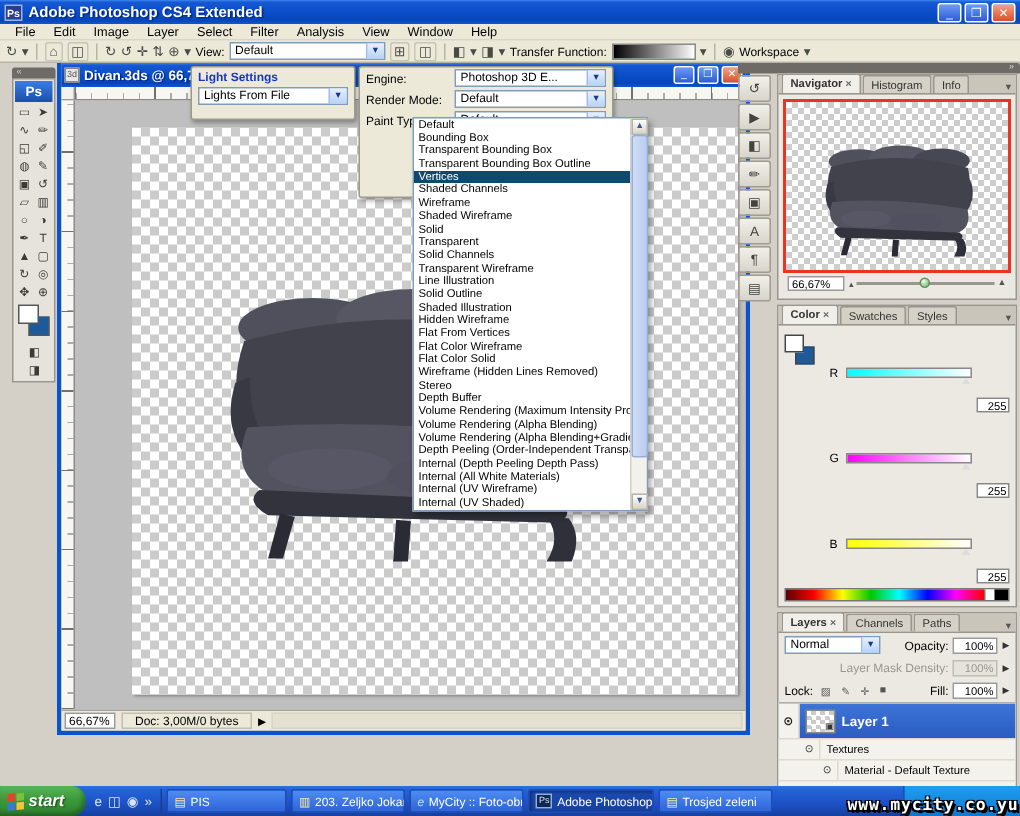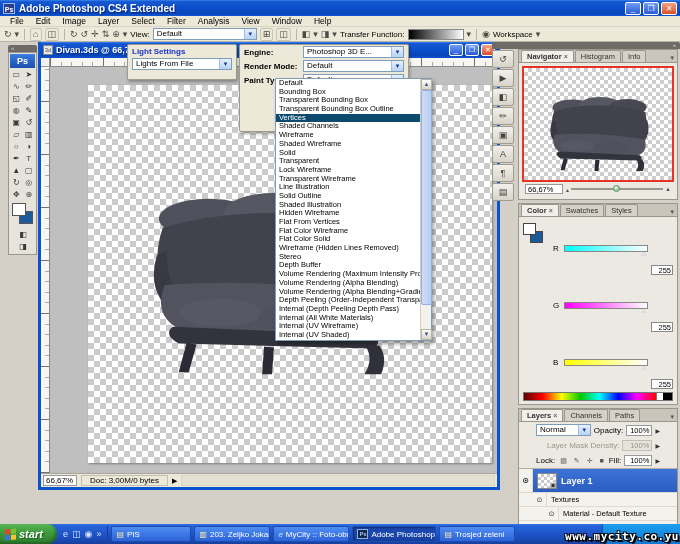--- a/index.html
+++ b/index.html
@@ -78,21 +78,21 @@
   #status-doc { border:1px solid #c2beb2; background:#ece9d8; height:11px; line-height:10px; padding:0 8px; }
   #status-rest { flex:1; height:11px; border:1px solid #d8d4c8; background:#e4e1d2; }
 
   
   .fpanel { position:absolute; background:#ece9d8; border:1px solid #9d9b8b; box-shadow:1px 2px 3px rgba(0,0,0,.3); border-radius:2px; }
   .fpanel .gtitle { color:#1b34c8; font-size:8px; font-weight:bold; padding:2px 4px 1px; }
   #light-panel { left:127px; top:2px; width:110px; height:36px; }
   #light-panel .combo { margin:1px 4px; width:100px; }
   #appearance-panel { left:239px; top:2px; width:170px; height:88px; }
   .aprow { display:flex; align-items:center; padding:1px 4px; gap:3px; }
-  .aprow .albl { font-size:8px; width:56px; text-align:left;font-weight:bold; }
+  .aprow .albl { font-size:8px; width:56px; text-align:left; }
   .aprow .combo { flex:1; }
 
   
   #render-list { position:absolute; left:275px; top:36px; width:157px; height:263px; background:#fff;
     border:1px solid #7f9db9; display:flex; z-index:30; box-shadow:2px 3px 4px rgba(0,0,0,.35); }
   #rl-items { flex:1; overflow:hidden; }
   .rl-item { height:8.7px; line-height:8.8px; font-size:7.5px; padding-left:3px; white-space:nowrap; overflow:hidden; color:#000; }
   .rl-item.sel { background:#0c4a6e; color:#fff; }
   #rl-scroll { width:11px; background:#f2f1ec; border-left:1px solid #d4d0c8; position:relative; }
   .sb-btn { position:absolute; left:0; width:11px; height:11px; background:linear-gradient(180deg,#fdfdfb,#d8d5ca);
@@ -142,21 +142,21 @@
   #bar-g { background:linear-gradient(90deg,#ff00ff,#ffffff); }
   #bar-b { background:linear-gradient(90deg,#ffff00,#ffffff); }
   .chval { width:22px; height:10px; background:#fff; border:1px solid #888; font-size:7.5px; line-height:9px; text-align:right; padding-right:1px;margin-top:44px; }
   #spectrum { display:flex; height:9px; margin-top:2px; border:1px solid #777; }
   #spec-grad { flex:1; background:linear-gradient(90deg,#5d0000,#ff0000,#ffff00,#00c800,#00ffff,#0000ff,#ff00ff,#ff0000); }
   #spec-w { width:7px; background:#fff; border-left:1px solid #777; }
   #spec-k { width:9px; background:#000; }
 
   
   #layers-panel { height:244px; display:flex; flex-direction:column; }
-  .lrow { display:flex; align-items:center; gap:3px; padding:2px 17px; font-size:8px; }
+  .lrow { display:flex; align-items:center; gap:3px; padding:2px 4px; font-size:8px; }
   .lrow .combo { height:12px; }
   #blend-combo { width:64px; }
   .pct { width:30px; height:11px; background:#fff; border:1px solid #999; font-size:7.5px; line-height:10px; text-align:right; padding-right:2px; }
   .spin { font-size:6px; color:#333; }
   .lrow.disabled { color:#9a968e; }
   .lrow.disabled .pct { background:#e6e3dc; color:#9a968e; border-color:#c2beb2; }
   .lockic { font-size:7px; color:#555; border:1px solid transparent; padding:0 1px; }
   #layers-list { flex:1; background:#f4f2ec; border-top:1px solid #b4b0a6; border-bottom:1px solid #b4b0a6; overflow:hidden; position:relative; }
   .layer-row { display:flex; align-items:center; gap:4px; border-bottom:1px solid #dedacf; }
   .layer-row .eye { width:14px; text-align:center; font-size:8px; color:#333; border-right:1px solid #dedacf; align-self:stretch; line-height:22px; }
@@ -395,21 +395,21 @@
         <div class="rl-item">Default</div>
         <div class="rl-item">Bounding Box</div>
         <div class="rl-item">Transparent Bounding Box</div>
         <div class="rl-item">Transparent Bounding Box Outline</div>
         <div class="rl-item sel">Vertices</div>
         <div class="rl-item">Shaded Channels</div>
         <div class="rl-item">Wireframe</div>
         <div class="rl-item">Shaded Wireframe</div>
         <div class="rl-item">Solid</div>
         <div class="rl-item">Transparent</div>
-        <div class="rl-item">Lock Wireframe</div>
+        <div class="rl-item">Solid Channels</div>
         <div class="rl-item">Transparent Wireframe</div>
         <div class="rl-item">Line Illustration</div>
         <div class="rl-item">Solid Outline</div>
         <div class="rl-item">Shaded Illustration</div>
         <div class="rl-item">Hidden Wireframe</div>
         <div class="rl-item">Flat From Vertices</div>
         <div class="rl-item">Flat Color Wireframe</div>
         <div class="rl-item">Flat Color Solid</div>
         <div class="rl-item">Wireframe (Hidden Lines Removed)</div>
         <div class="rl-item">Stereo</div>

